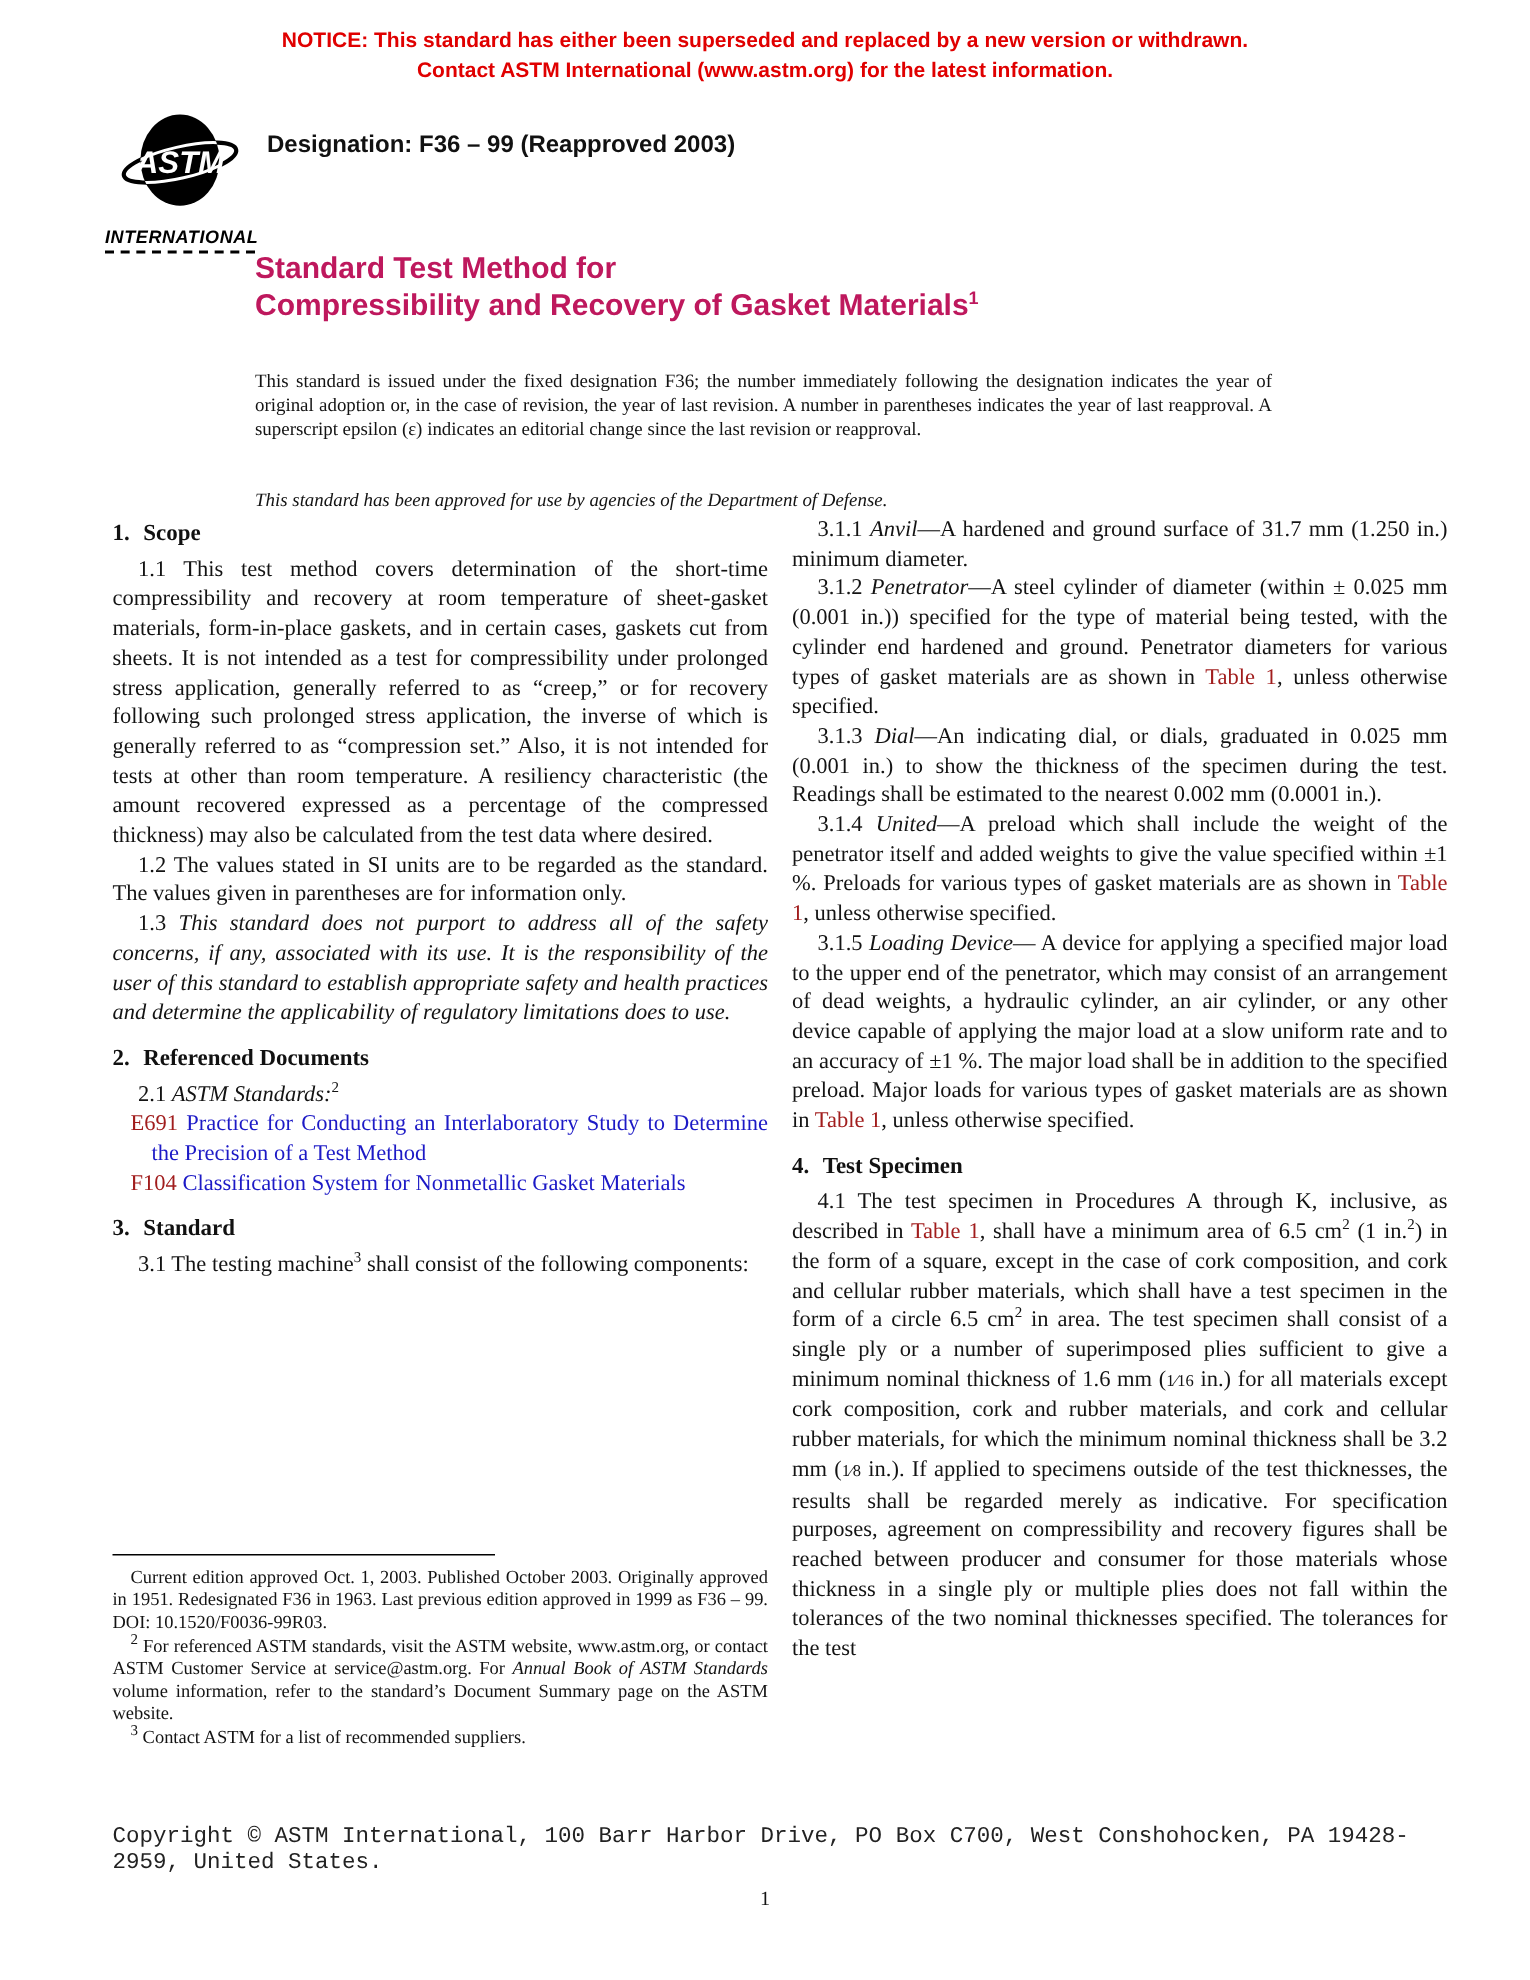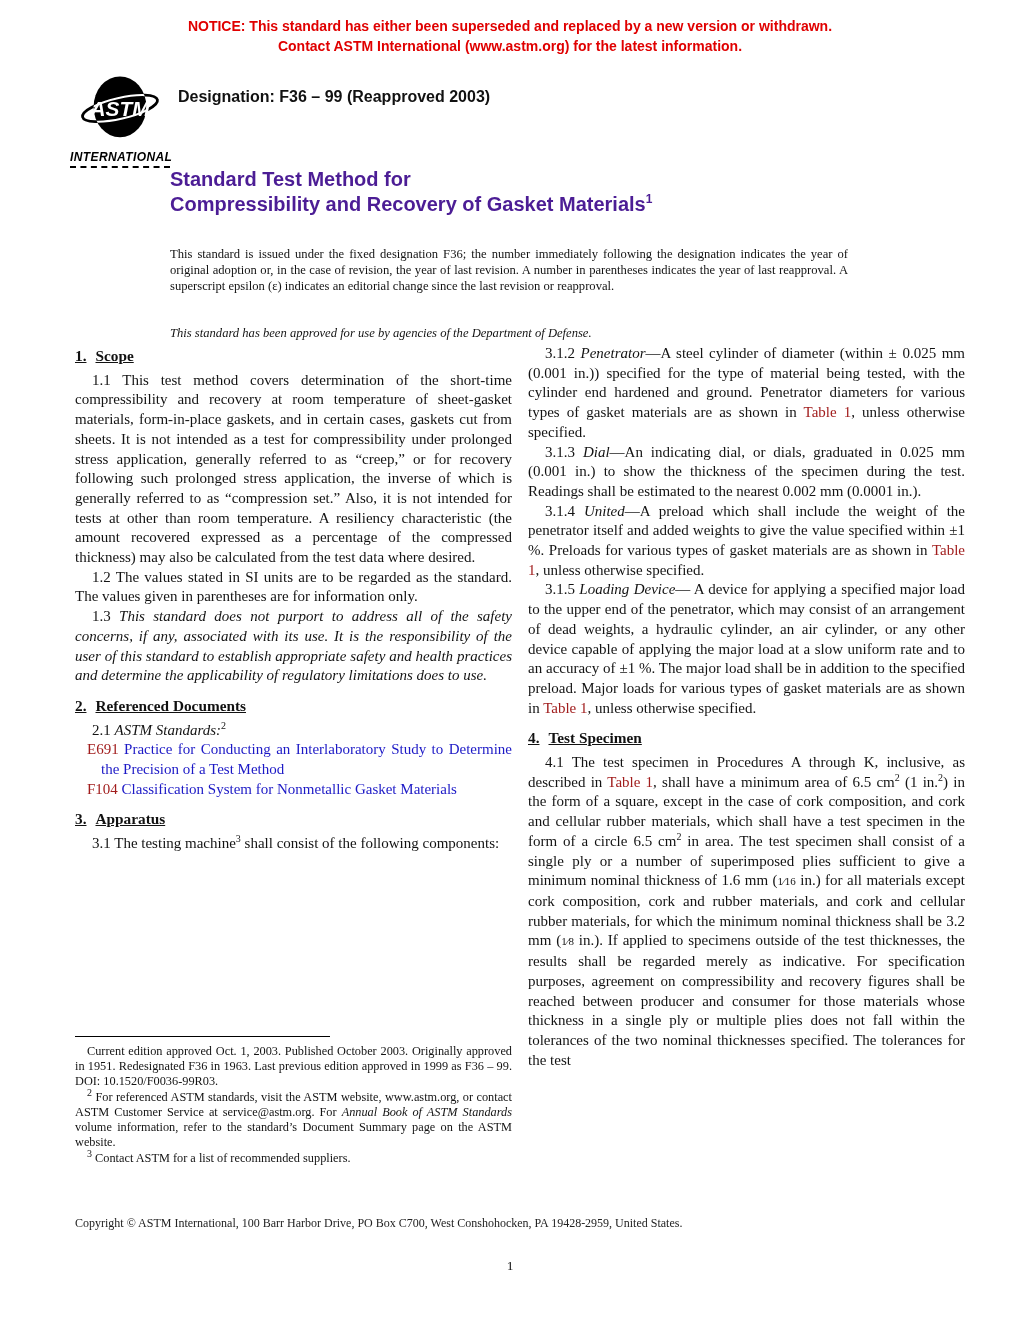--- a/index.html
+++ b/index.html
@@ -21,52 +21,52 @@
     font-weight:bold; font-style:italic; font-size:12px; letter-spacing:0.4px;
     border-bottom:2px dashed #000; padding-bottom:2px; margin-top:-2px; color:#000;
   }
   .designation {
     position:absolute; left:178px; top:88px;
     font-family:"Liberation Sans", sans-serif; font-weight:bold; font-size:16px; color:#111;
   }
   .title-block {
     position:absolute; left:170px; top:167px; width:700px;
     font-family:"Liberation Sans", sans-serif; font-weight:bold;
-    font-size:20px; line-height:25px; color:#4c1d95;
+    font-size:20px; line-height:25px; color:#be185d;
   }
   .title-block sup { font-size:12px; }
   .preamble {
     position:absolute; left:170px; top:246px; width:678px;
     font-size:12.6px; line-height:16.2px; text-align:justify;
   }
   .dod-note {
     position:absolute; left:170px; top:302px; width:678px;
     font-size:12.6px; font-style:italic;margin-top:24px;
   }
   .columns { position:absolute; left:75px; top:344px; width:890px; display:flex; gap:16px; }
   .col { width:437px; font-size:15px; line-height:19.7px; text-align:justify; }
   .col-left { display:flex; flex-direction:column; height:822px; }
   h2.sect {
     font-size:15.3px; font-weight:bold; margin:10px 0 5px 0;
-    text-align:left; color:#111;text-decoration:underline;
+    text-align:left; color:#111;
   }
   h2.sect:first-child { margin-top:2px; }
   h2.sect .hnum { margin-right:9px; }
   p.para { margin:0; text-indent:17px; }
   p.ref  { margin:0; text-indent:-14px; padding-left:26px; }
   sup { font-size:10px; line-height:0; }
   .frac { font-size:11px; }
   .link-red  { color:#a11d1d; }
   .link-blue { color:#1c19c6; }
   .footnotes { margin-top:auto; font-size:12.3px; line-height:15.3px; }
   .fn-rule { width:255px; border-top:1.5px solid #000; margin:0 0 7px 0; }
   .footnotes p { margin:0; text-indent:12px; text-align:justify; }
   .copyright {
     position:absolute; left:75px; top:1216px; width:890px;
-    font-family:Liberation Serif, serif; font-size:12px; color:#222;
+    font-family:Liberation Mono, monospace; font-size:15px; color:#222;
   }
   .pageno { position:absolute; top:1258px; left:0; width:100%; text-align:center; font-size:13.5px; }
 </style>
 </head>
 <body>
 
 <div class="notice">
   <div>NOTICE: This standard has either been superseded and replaced by a new version or withdrawn.</div>
   <div>Contact ASTM International (www.astm.org) for the latest information.</div>
 </div>
@@ -102,33 +102,34 @@
   <div class="col col-left">
     <div id="col-left-content">
         <h2 class="sect"><span class="hnum">1.</span><span>Scope</span></h2>
         <p class="para"><span>1.1 This test method covers determination of the short-time compressibility and recovery at room temperature of sheet-gasket materials, form-in-place gaskets, and in certain cases, gaskets cut from sheets. It is not intended as a test for compressibility under prolonged stress application, generally referred to as “creep,” or for recovery following such prolonged stress application, the inverse of which is generally referred to as “compression set.” Also, it is not intended for tests at other than room temperature. A resiliency characteristic (the amount recovered expressed as a percentage of the compressed thickness) may also be calculated from the test data where desired.</span></p>
         <p class="para"><span>1.2 The values stated in SI units are to be regarded as the standard. The values given in parentheses are for information only.</span></p>
         <p class="para"><span>1.3 </span><i>This standard does not purport to address all of the safety concerns, if any, associated with its use. It is the responsibility of the user of this standard to establish appropriate safety and health practices and determine the applicability of regulatory limitations does to use.</i></p>
         <h2 class="sect"><span class="hnum">2.</span><span>Referenced Documents</span></h2>
         <p class="para"><span>2.1 </span><i>ASTM Standards:</i><sup>2</sup></p>
         <p class="ref"><span class="link-red">E691</span><span> </span><span class="link-blue">Practice for Conducting an Interlaboratory Study to Determine the Precision of a Test Method</span></p>
         <p class="ref"><span class="link-red">F104</span><span> </span><span class="link-blue">Classification System for Nonmetallic Gasket Materials</span></p>
-        <h2 class="sect"><span class="hnum">3.</span><span>Apparatus</span></h2>
+        <h2 class="sect"><span class="hnum">3.</span><span>Standard</span></h2>
         <p class="para"><span>3.1 The testing machine</span><sup>3</sup><span> shall consist of the following components:</span></p>
       </div>
     <div class="footnotes">
       <div class="fn-rule"></div>
       <div id="footnote-list">
           <p><span>Current edition approved Oct. 1, 2003. Published October 2003. Originally approved in 1951. Redesignated F36 in 1963. Last previous edition approved in 1999 as F36 – 99. DOI: 10.1520/F0036-99R03.</span></p>
           <p><sup>2</sup><span> For referenced ASTM standards, visit the ASTM website, www.astm.org, or contact ASTM Customer Service at service@astm.org. For </span><i>Annual Book of ASTM Standards</i><span> volume information, refer to the standard’s Document Summary page on the ASTM website.</span></p>
           <p><sup>3</sup><span> Contact ASTM for a list of recommended suppliers.</span></p>
         </div>
     </div>
   </div>
   <div class="col" id="col-right">
+      <p class="para"><span>3.1.1 </span><i>Anvil</i><span>—A hardened and ground surface of 31.7 mm (1.250 in.) minimum diameter.</span></p>
       <p class="para"><span>3.1.2 </span><i>Penetrator</i><span>—A steel cylinder of diameter (within ± 0.025 mm (0.001 in.)) specified for the type of material being tested, with the cylinder end hardened and ground. Penetrator diameters for various types of gasket materials are as shown in </span><span class="link-red">Table 1</span><span>, unless otherwise specified.</span></p>
       <p class="para"><span>3.1.3 </span><i>Dial</i><span>—An indicating dial, or dials, graduated in 0.025 mm (0.001 in.) to show the thickness of the specimen during the test. Readings shall be estimated to the nearest 0.002 mm (0.0001 in.).</span></p>
       <p class="para"><span>3.1.4 </span><i>United</i><span>—A preload which shall include the weight of the penetrator itself and added weights to give the value specified within ±1 %. Preloads for various types of gasket materials are as shown in </span><span class="link-red">Table 1</span><span>, unless otherwise specified.</span></p>
       <p class="para"><span>3.1.5 </span><i>Loading Device</i><span>— A device for applying a specified major load to the upper end of the penetrator, which may consist of an arrangement of dead weights, a hydraulic cylinder, an air cylinder, or any other device capable of applying the major load at a slow uniform rate and to an accuracy of ±1 %. The major load shall be in addition to the specified preload. Major loads for various types of gasket materials are as shown in </span><span class="link-red">Table 1</span><span>, unless otherwise specified.</span></p>
       <h2 class="sect"><span class="hnum">4.</span><span>Test Specimen</span></h2>
       <p class="para"><span>4.1 The test specimen in Procedures A through K, inclusive, as described in </span><span class="link-red">Table 1</span><span>, shall have a minimum area of 6.5 cm</span><sup>2</sup><span> (1 in.</span><sup>2</sup><span>) in the form of a square, except in the case of cork composition, and cork and cellular rubber materials, which shall have a test specimen in the form of a circle 6.5 cm</span><sup>2</sup><span> in area. The test specimen shall consist of a single ply or a number of superimposed plies sufficient to give a minimum nominal thickness of 1.6 mm (</span><span class="frac">1⁄16</span><span> in.) for all materials except cork composition, cork and rubber materials, and cork and cellular rubber materials, for which the minimum nominal thickness shall be 3.2 mm (</span><span class="frac">1⁄8</span><span> in.). If applied to specimens outside of the test thicknesses, the results shall be regarded merely as indicative. For specification purposes, agreement on compressibility and recovery figures shall be reached between producer and consumer for those materials whose thickness in a single ply or multiple plies does not fall within the tolerances of the two nominal thicknesses specified. The tolerances for the test</span></p>
     </div>
 </div>
 
 <div class="copyright">Copyright © ASTM International, 100 Barr Harbor Drive, PO Box C700, West Conshohocken, PA 19428-2959, United States.</div>

